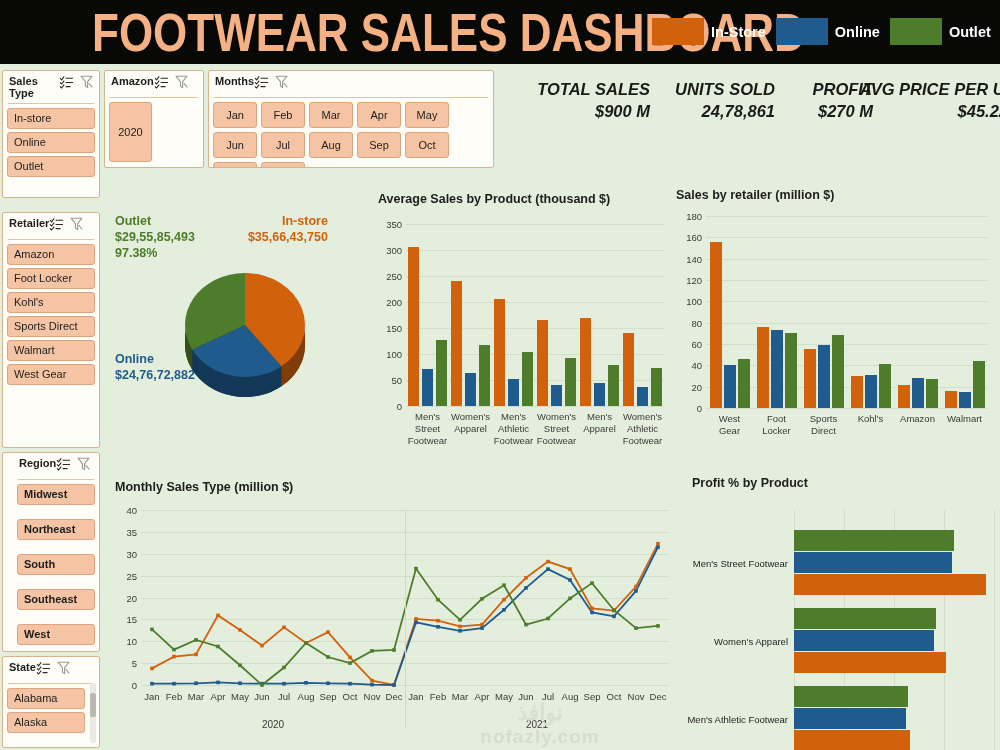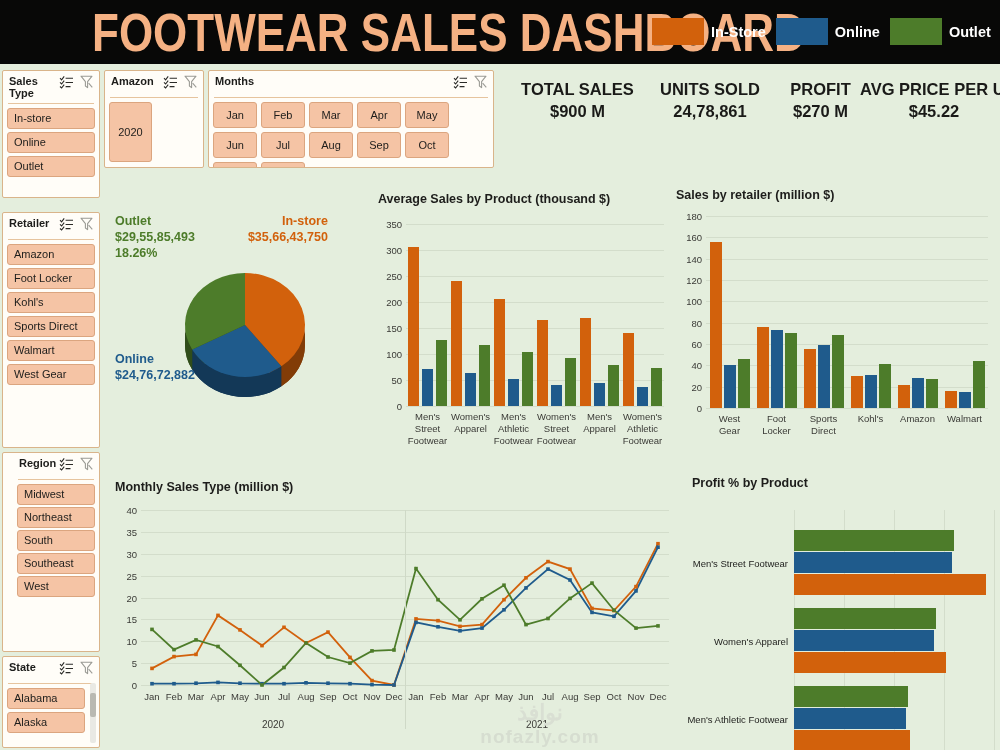--- a/index.html
+++ b/index.html
@@ -24,37 +24,37 @@
   .legend { position: absolute; left: 652px; top: 18px; display: flex; align-items: center; gap: 10px; }
   .lg-item { display: flex; align-items: center; gap: 7px; }
   .lg-sw { width: 52px; height: 27px; display: block; }
   .lg-tx { color: #ffffff; font-size: 14.5px; font-weight: bold; }
 
   
   .slicer {
     position: absolute; background: #fffdf8;
     border: 1px solid #d9b48a; border-radius: 2px; padding: 3px 4px;
   }
-  .sl-head { display: flex; align-items: flex-start; justify-content: space-between; padding: 1px 2px 3px 2px; }
+  .sl-head { display: flex; align-items: flex-start; padding: 1px 2px 3px 2px; }
   .sl-title { font-size: 11px; font-weight: bold; color: #1d1d1b; line-height: 12px; }
   .sl-icons { display: flex; gap: 6px; align-items: center; }
   .sl-rule { height: 1px; background: #e6c49e; margin: 1px 1px 4px 1px; }
   .sl-items { display: flex; flex-wrap: wrap; gap: 3px; }
   .sl-item {
     background: #f5c4a5; border: 1px solid #dba57f; border-radius: 3px;
     font-size: 11px; color: #1d1d1b; padding: 3px 6px; line-height: 13px;
     display: flex; align-items: center;
   }
   .sl-col .sl-item { width: 100%; }
   .sl-scroll { position: absolute; right: 3px; width: 6px; background: #e9e9e4; border-radius: 2px; }
   .sl-thumb { position: absolute; right: 3px; width: 6px; background: #b9b9b2; border-radius: 2px; }
 
   
   .kpis { position: absolute; left: 505px; top: 80px; width: 495px; height: 50px; }
-  .kpi { position: absolute; text-align: center; }
+  .kpi { position: absolute; text-align: right; font-style: italic; }
   .kpi-lab { font-size: 16.5px; font-weight: bold; color: #1a1a18; white-space: nowrap; }
   .kpi-val { font-size: 16.5px; font-weight: bold; color: #1a1a18; margin-top: 3px; white-space: nowrap; }
 
   
   .chart { position: absolute; }
   .ch-title { font-size: 12.5px; font-weight: bold; color: #1d1d1b; }
   .plot { position: absolute; }
   .gridline { position: absolute; left: 0; right: 0; height: 1px; background: #d3ddcb; }
   .ytick { position: absolute; right: 100%; margin-right: 4px; font-size: 9.5px; color: #3a3a36;
            transform: translateY(-50%); white-space: nowrap; }
@@ -219,21 +219,21 @@
  <line x1="6.6" y1="7.5" x2="14" y2="7.5" stroke="#2b2b28" stroke-width="1.1"></line>
  <line x1="6.6" y1="11.6" x2="11.5" y2="11.6" stroke="#2b2b28" stroke-width="1.1"></line>
 </svg></span>
           <span><svg width="13" height="14" viewBox="0 0 13 14">
  <path d="M1 1.2 L12 1.2 L7.6 6.6 L7.6 12.6 L5.4 11 L5.4 6.6 Z" fill="none" stroke="#9b9b95" stroke-width="1.1" stroke-linejoin="round"></path>
  <line x1="8.6" y1="8.2" x2="12.3" y2="12.4" stroke="#9b9b95" stroke-width="1.1"></line>
 </svg></span>
         </span>
       </div>
       <div class="sl-rule"></div>
-      <div class="sl-items sl-col" style="flex-direction:column;gap:2px;">
+      <div class="sl-items sl-col" style="flex-direction:column;gap:14px;font-weight:bold;">
           <div class="sl-item">Midwest</div>
           <div class="sl-item">Northeast</div>
           <div class="sl-item">South</div>
           <div class="sl-item">Southeast</div>
           <div class="sl-item">West</div>
         </div>
     </div>
       <div class="slicer" style="left:2px;top:656px;width:98px;height:92px;overflow:hidden;">
       <div class="sl-head">
         <span class="sl-title">State</span>
@@ -290,21 +290,21 @@
           <path d="M 305 325 A 60 52 0 0 1 281.3817783950796 366.34977565098956 L 281.3817783950796 386.34977565098956 A 60 52 0 0 0 305 345 Z" fill="rgb(130,60,7)"></path>
           <path d="M 281.3817783950796 366.34977565098956 A 60 52 0 0 1 192.14509683798505 349.61026947191397 L 192.14509683798505 369.61026947191397 A 60 52 0 0 0 281.3817783950796 386.34977565098956 Z" fill="rgb(19,56,87)"></path>
           <path d="M 192.14509683798505 349.61026947191397 A 60 52 0 0 1 185 325 L 185 345 A 60 52 0 0 0 192.14509683798505 369.61026947191397 Z" fill="rgb(48,77,26)"></path>
           <path d="M 245 325 L 245 273 A 60 52 0 0 1 281.3817783950796 366.34977565098956 Z" fill="#d2610c"></path>
           <path d="M 245 325 L 281.3817783950796 366.34977565098956 A 60 52 0 0 1 192.14509683798505 349.61026947191397 Z" fill="#1f5b8c"></path>
           <path d="M 245 325 L 192.14509683798505 349.61026947191397 A 60 52 0 0 1 245 273 Z" fill="#4d7c2a"></path>
      </svg>
      <div class="pie-lab" style="left:10px;top:28px;color:#4d7c2a">
        <div>Outlet</div>
        <div>$29,55,85,493</div>
-       <div>18.26%</div>
+       <div>97.38%</div>
      </div>
      <div class="pie-lab" style="left:10px;top:166px;color:#1f5b8c">
        <div>Online</div>
        <div>$24,76,72,882</div>
      </div>
      <div class="pie-lab" style="left:177px;top:28px;color:#d2610c;text-align:right">
        <div>In-store</div>
        <div style="margin-left:-72px">$35,66,43,750</div>
      </div>
    </div>

